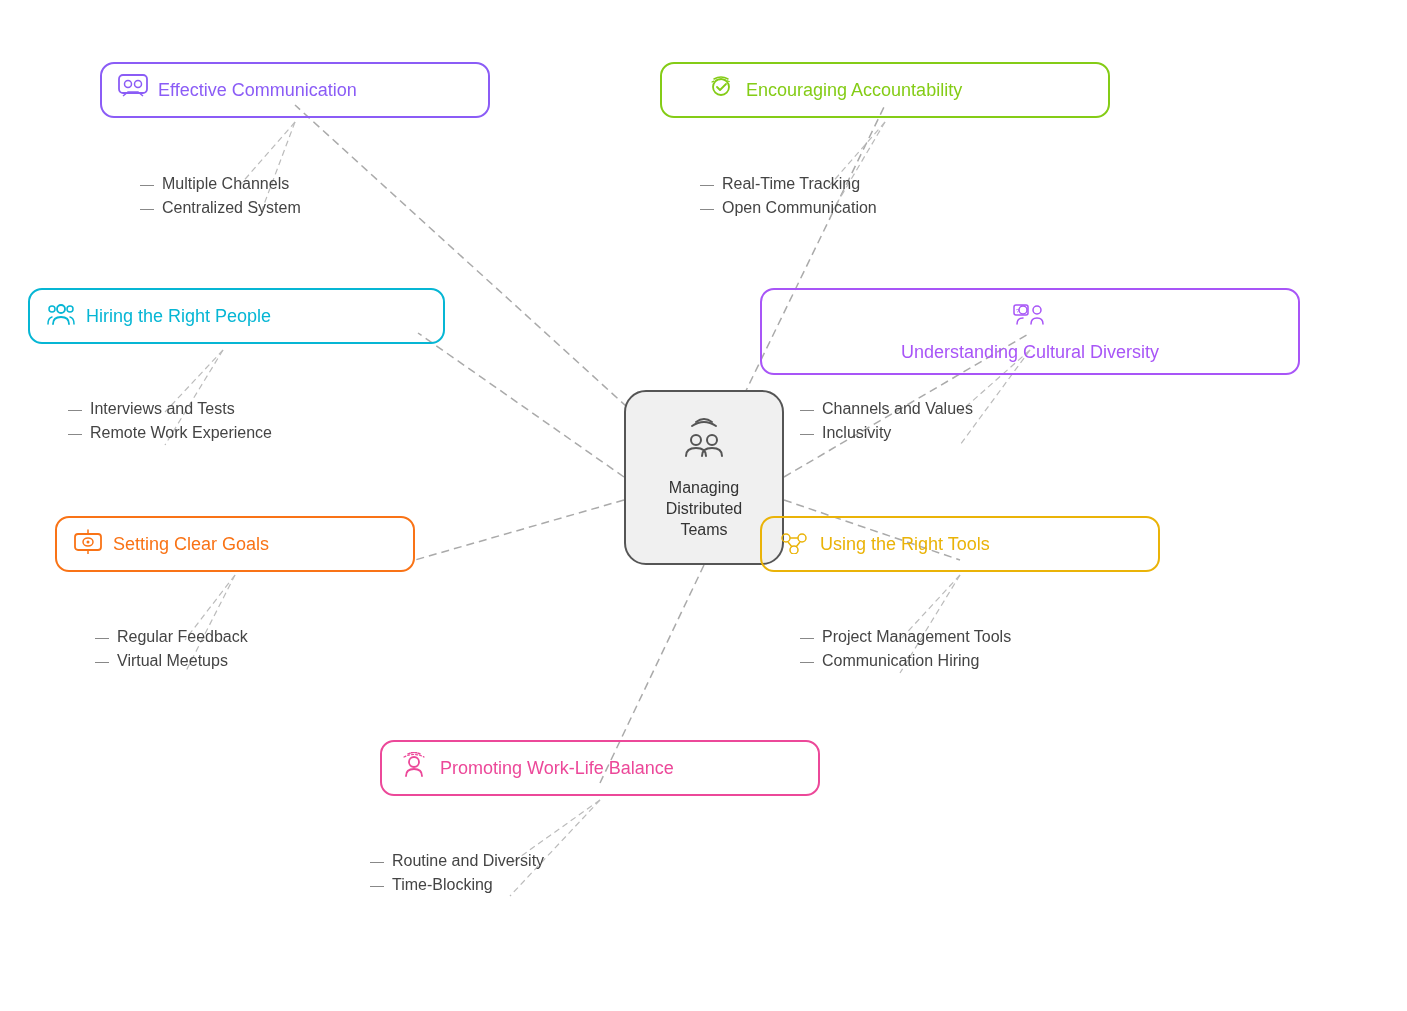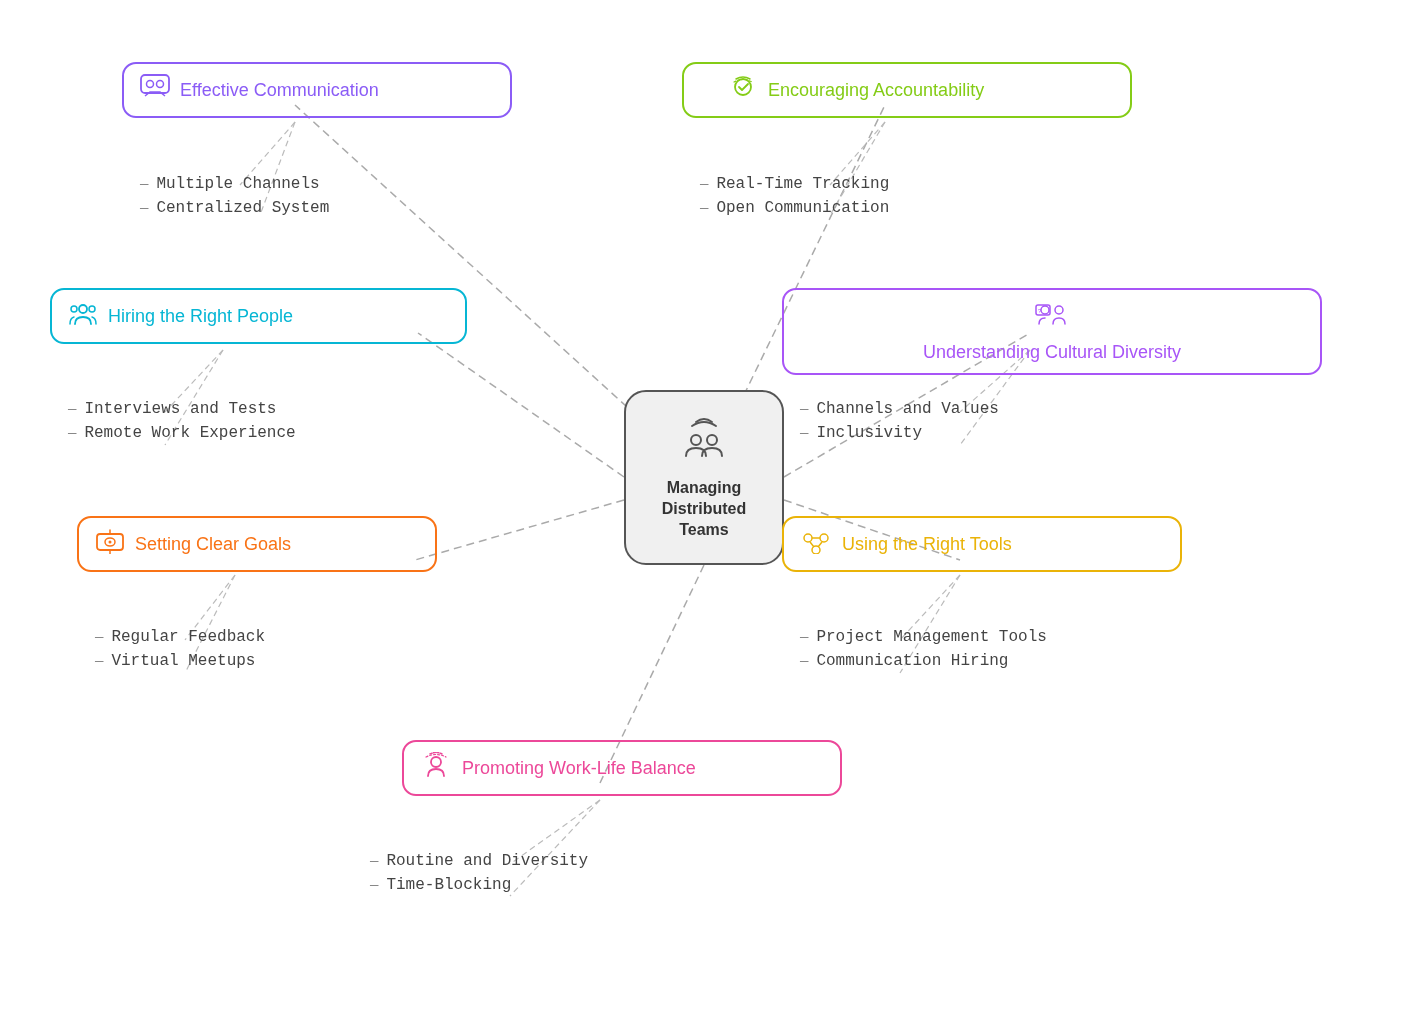--- a/index.html
+++ b/index.html
@@ -40,33 +40,32 @@
       gap: 8px;
     }
     .center-node .center-icon {
       font-size: 36px;
       line-height: 1;
     }
     .center-node .center-label {
       font-size: 16px;
       color: #333;
       line-height: 1.3;
-      font-weight: 700;
+      font-weight: 400;
     }
     .topic-box {
       position: absolute;
       border-radius: 14px;
       border: 2.5px solid;
       padding: 10px 16px;
       display: flex;
       align-items: center;
       gap: 10px;
       font-size: 18px;
       font-weight: 500;
-      margin-left: 22px;
     }
     .topic-box .box-icon {
       font-size: 22px;
       flex-shrink: 0;
     }
     .topic-box .box-label {
       font-size: 18px;
       font-weight: 500;
     }
     
@@ -133,21 +132,20 @@
       display: flex;
       flex-direction: column;
       gap: 6px;
     }
     .sub-item {
       font-size: 16px;
       color: #444;
       display: flex;
       align-items: center;
       gap: 8px;
-      font-family: Liberation Mono, monospace;
     }
     .sub-item::before {
       content: '— ';
       color: #888;
       font-size: 14px;
     }
     
     .sub-eff-comm { left: 140px; top: 175px; }
     .sub-enc-acc  { left: 700px; top: 175px; }
     .sub-hire     { left: 68px;  top: 400px; }

